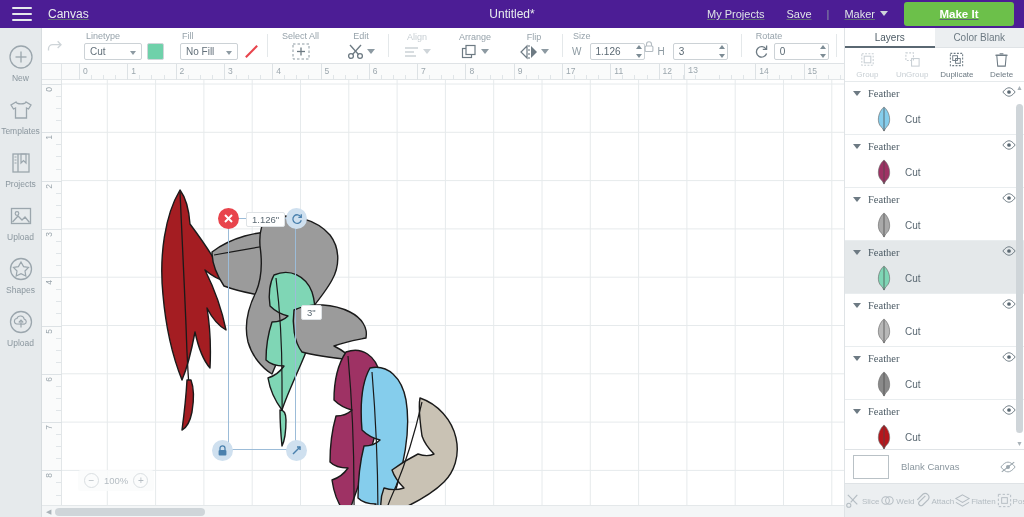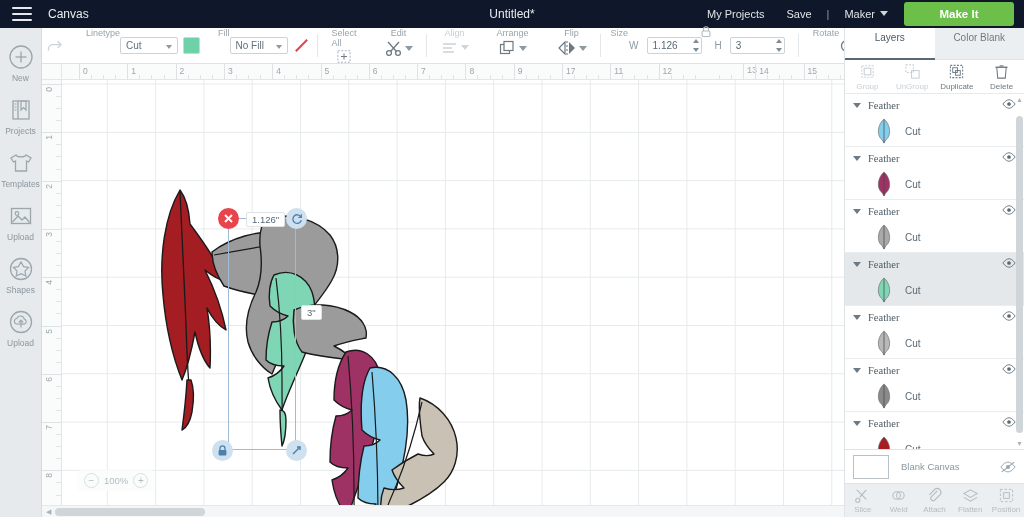--- a/index.html
+++ b/index.html
@@ -31,21 +31,21 @@
   .caret-d { display:inline-block; width:0;height:0;border-left:4px solid transparent;
     border-right:4px solid transparent;border-top:5px solid #cfd6da; margin-left:5px; vertical-align:2px;}
   .makeit { background:#6cc04a; color:#fff; font-size:11.5px; font-weight:bold;
     border:none; border-radius:3px; padding:6px 0; width:110px; margin-left:10px; cursor:pointer;}
 
   
   .toolbar {
     position:absolute; top:28px; left:0; width:1024px; height:36px;
     background:#fff; border-bottom:1px solid #dfe3e6; display:flex; align-items:stretch;
   }
-  .tgroup { display:flex; flex-direction:row; justify-content:center;
+  .tgroup { display:flex; flex-direction:column; justify-content:center;
     padding:0 8px; position:relative; }
   .tgroup.bord:after { content:""; position:absolute; right:0; top:6px; bottom:6px;
     width:1px; background:#e4e8ea;}
   .tlabel { font-size:9px; color:#97a3ab; margin-bottom:2px; padding-left:2px;}
   .trow { display:flex; align-items:center; gap:5px;}
   .undo-redo { display:flex; align-items:center; gap:14px; padding:0 14px 0 14px;}
   .arrow-ico { width:17px; height:15px; }
   .sel { position:relative; display:inline-flex; align-items:center;
     border:1px solid #ccd2d6; border-radius:2px; height:17px; background:#fff;
     font-size:10px; color:#63707a; padding:0 16px 0 5px; min-width:58px; cursor:pointer;}
@@ -100,21 +100,21 @@
      display:flex;align-items:center;justify-content:center;font-size:10px;color:#b4bcc2;cursor:pointer;}
   .zpct { font-size:9.5px; color:#b4bcc2;}
   .hscroll { position:absolute; left:0; right:0; bottom:0; height:12px;
      background:#f4f6f7; border-top:1px solid #e4e8ea; display:flex; align-items:center;}
   .hs-arrow { font-size:7px; color:#aab3b9; padding:0 4px; cursor:pointer;}
   .hs-thumb { height:8px; background:#cfd5d9; border-radius:4px; width:150px; cursor:pointer;}
 
   
   .rpanel { position:absolute; top:28px; right:0; width:180px; bottom:0;
     background:#fff; border-left:1px solid #dfe3e6; display:flex; flex-direction:column;}
-  .rtabs { display:flex; height:32px; background:#eceff1; }
+  .rtabs { display:flex; height:20px; background:#eceff1; }
   .rtab { flex:1; text-align:center; font-size:10px; color:#6d7a83;
     line-height:19px; cursor:pointer; border-bottom:1px solid #dfe3e6;}
   .rtab.active { background:#fff; border-bottom:2px solid #5a6872; color:#4b5a64;}
   .ractions { display:flex; height:34px; background:#fff; border-bottom:1px solid #e6eaec;}
   .ract { flex:1; display:flex; flex-direction:column; align-items:center;
     justify-content:center; cursor:pointer;}
   .ract .rl { font-size:8px; margin-top:2px; color:#6d7a83;}
   .ract.dis .rl { color:#c8cfd4;}
   .layers { flex:1; overflow:hidden; position:relative;}
   .layer { border-bottom:1px solid #e9edef; }
@@ -125,21 +125,21 @@
   .lname { font-size:10.5px; color:#4b5a64; flex:1;font-family:Liberation Serif, serif;}
   .eye { cursor:pointer;}
   .lsub { display:flex; align-items:center; height:30px; padding:0 8px 0 28px; }
   .lthumb { width:22px; height:26px; }
   .lcut { font-size:10px; color:#5a6872; margin-left:10px;}
   .blankcanvas { display:flex; align-items:center; height:34px; padding:0 8px;
     border-top:1px solid #dfe3e6;}
   .bc-sw { width:36px;height:24px;background:#fff;border:1px solid #b9c1c6;}
   .bc-lbl { font-size:9.5px; color:#8b979f; margin-left:12px; flex:1;}
   .rbottom { display:flex; height:34px; background:#eceff1; border-top:1px solid #dfe3e6;}
-  .rb { flex:1; display:flex; flex-direction:column; align-items:center;
+  .rb { flex:1; display:flex; flex-direction:row; align-items:center;
     justify-content:center; cursor:pointer;}
   .rb .rl { font-size:8px; color:#b4bcc2; margin-top:1px;}
   .vscroll { position:absolute; right:1px; top:22px; bottom:16px; width:7px;
     background:#cfd5d9; border-radius:4px;}
   .vs-up,.vs-dn { position:absolute; right:1px; font-size:7px; color:#aab3b9; cursor:pointer;}
   .vs-up { top:2px;} .vs-dn { bottom:2px;}
 
   
   .selbox { position:absolute; border:1px solid #9cbcd8; }
   .hnd { position:absolute; width:21px;height:21px;border-radius:50%;
@@ -147,21 +147,21 @@
   .hnd.red { background:#e8444c; color:#fff; font-size:12px; font-weight:bold;}
   .hnd.blue { background:#cfe0ef; color:#4a80ad;}
   .dimlbl { position:absolute; background:#fff; border:1px solid #dfe3e6;
     font-size:9.5px; color:#5a6872; padding:1px 5px; border-radius:2px;}
 </style>
 </head>
 <body>
 
 <div class="app">
 
-  <div class="topbar" style="background: #0f172a;">
+  <div class="topbar" style="background: #4c1d95; text-decoration: underline;">
     <div class="hamburger">
       <span></span>
         <span></span>
         <span></span>
     </div>
     <div class="tb-canvas">Canvas</div>
     <div class="tb-title">Untitled*</div>
     <div class="tb-right">
       <a>My Projects</a>
       <a>Save</a>
@@ -346,37 +346,37 @@
       <div class="sb-item">
         <svg width="26" height="26" viewBox="0 0 26 26">
           <circle cx="13" cy="13" r="11" fill="none" stroke="#9ba6ad" stroke-width="1.3"></circle>
           <line x1="13" y1="7.5" x2="13" y2="18.5" stroke="#9ba6ad" stroke-width="1.3"></line>
           <line x1="7.5" y1="13" x2="18.5" y2="13" stroke="#9ba6ad" stroke-width="1.3"></line>
         </svg>
         <span class="sb-lbl">New</span>
       </div>
       <div class="sb-item">
         <svg width="26" height="26" viewBox="0 0 26 26">
+          <path d="M8 5 L3 8 L5.5 12 L7.5 11 L7.5 21 L18.5 21 L18.5 11 L20.5 12 L23 8 L18 5 C17 7.5 9 7.5 8 5 Z" fill="none" stroke="#9ba6ad" stroke-width="1.3"></path>
+        </svg>
+        <span class="sb-lbl">Templates</span>
+      </div>
+      <div class="sb-item">
+        <svg width="26" height="26" viewBox="0 0 26 26">
           <rect x="5" y="4" width="16" height="18" fill="none" stroke="#9ba6ad" stroke-width="1.3"></rect>
           <line x1="10" y1="4" x2="10" y2="22" stroke="#9ba6ad" stroke-width="1.3"></line>
           <line x1="6.5" y1="7" x2="8.5" y2="7" stroke="#9ba6ad" stroke-width="1"></line>
           <line x1="6.5" y1="10" x2="8.5" y2="10" stroke="#9ba6ad" stroke-width="1"></line>
           <line x1="6.5" y1="13" x2="8.5" y2="13" stroke="#9ba6ad" stroke-width="1"></line>
           <path d="M13 4 L18 4 L18 13 L15.5 10.5 L13 13 Z" fill="none" stroke="#9ba6ad" stroke-width="1.2"></path>
         </svg>
         <span class="sb-lbl">Projects</span>
       </div>
       <div class="sb-item">
         <svg width="26" height="26" viewBox="0 0 26 26">
-          <path d="M8 5 L3 8 L5.5 12 L7.5 11 L7.5 21 L18.5 21 L18.5 11 L20.5 12 L23 8 L18 5 C17 7.5 9 7.5 8 5 Z" fill="none" stroke="#9ba6ad" stroke-width="1.3"></path>
-        </svg>
-        <span class="sb-lbl">Templates</span>
-      </div>
-      <div class="sb-item">
-        <svg width="26" height="26" viewBox="0 0 26 26">
           <rect x="3.5" y="5.5" width="19" height="15" fill="none" stroke="#9ba6ad" stroke-width="1.3"></rect>
           <circle cx="9" cy="10.5" r="1.8" fill="none" stroke="#9ba6ad" stroke-width="1.2"></circle>
           <path d="M4.5 19 L10 13 L14 17 L17 14 L21.5 19.5" fill="none" stroke="#9ba6ad" stroke-width="1.3"></path>
         </svg>
         <span class="sb-lbl">Upload</span>
       </div>
       <div class="sb-item">
         <svg width="26" height="26" viewBox="0 0 26 26">
           <circle cx="13" cy="13" r="10.5" fill="none" stroke="#9ba6ad" stroke-width="1.3"></circle>
           <path d="M13 6 L15.6 10.6 L20.5 11.4 L17 15 L17.8 20 L13 17.6 L8.2 20 L9 15 L5.5 11.4 L10.4 10.6 Z" fill="none" stroke="#9ba6ad" stroke-width="1.2"></path>
@@ -468,21 +468,21 @@
         </div>
         <div class="rh-sub" style="left: 560.375px;"></div>
         <div class="rh-sub" style="left: 572.45px;"></div>
         <div class="rh-sub" style="left: 584.525px;"></div>
         <div class="rh-tick" style="left: 596.6px;">
           <span>12</span>
         </div>
         <div class="rh-sub" style="left: 608.675px;"></div>
         <div class="rh-sub" style="left: 620.75px;"></div>
         <div class="rh-sub" style="left: 632.825px;"></div>
-        <div class="rh-tick" style="left: 681px; font-family: Liberation Mono, monospace;">
+        <div class="rh-tick" style="left: 622px; font-family: Liberation Mono, monospace;">
           <span>13</span>
         </div>
         <div class="rh-sub" style="left: 656.975px;"></div>
         <div class="rh-sub" style="left: 669.05px;"></div>
         <div class="rh-sub" style="left: 681.125px;"></div>
         <div class="rh-tick" style="left: 693.2px;">
           <span>14</span>
         </div>
         <div class="rh-sub" style="left: 705.275px;"></div>
         <div class="rh-sub" style="left: 717.35px;"></div>

